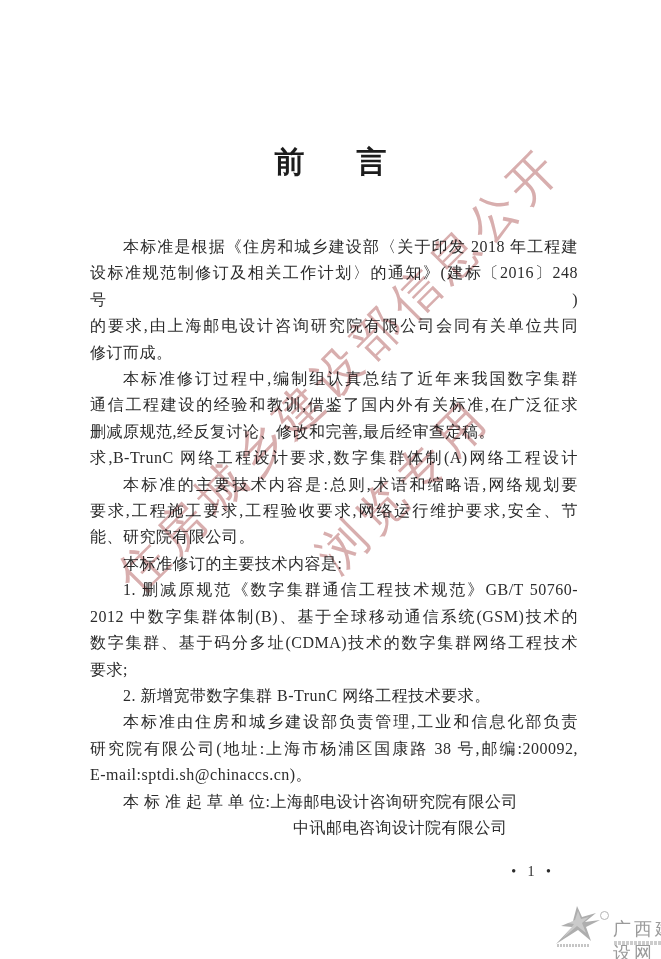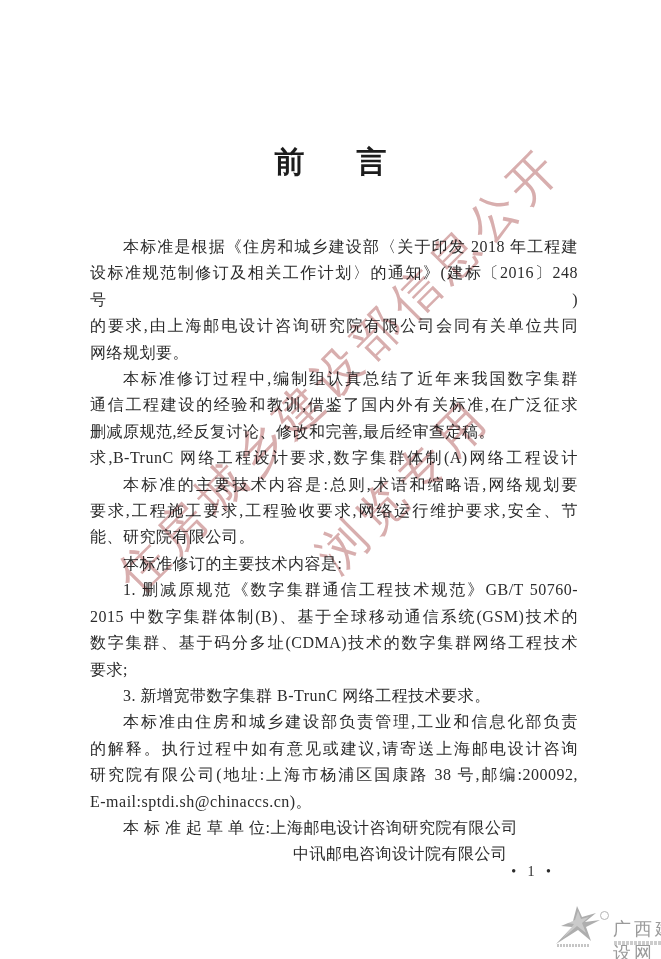--- a/index.html
+++ b/index.html
@@ -82,36 +82,35 @@
 
   <div class="doc-title">
     <span>前</span>
     <span>言</span>
   </div>
 
   <main class="body-block">
       <div class="line indent fill">本标准是根据《住房和城乡建设部〈关于印发 2018 年工程建</div>
       <div class="line fill">设标准规范制修订及相关工作计划〉的通知》(建标〔2016〕248 号)</div>
       <div class="line fill">的要求,由上海邮电设计咨询研究院有限公司会同有关单位共同</div>
-      <div class="line">网络规划要。</div>
+      <div class="line">修订而成。</div>
       <div class="line indent fill">本标准修订过程中,编制组认真总结了近年来我国数字集群</div>
       <div class="line fill">通信工程建设的经验和教训,借鉴了国内外有关标准,在广泛征求</div>
       <div class="line">删减原规范,经反复讨论、修改和完善,最后经审查定稿。</div>
       <div class="line fill">求,B-TrunC 网络工程设计要求,数字集群体制(A)网络工程设计</div>
       <div class="line indent fill">本标准的主要技术内容是:总则,术语和缩略语,网络规划要</div>
       <div class="line fill">要求,工程施工要求,工程验收要求,网络运行维护要求,安全、节</div>
       <div class="line">能、研究院有限公司。</div>
       <div class="line indent">本标准修订的主要技术内容是:</div>
       <div class="line indent fill">1. 删减原规范《数字集群通信工程技术规范》GB/T 50760-</div>
-      <div class="line fill">2015 中数字集群体制(B)、基于全球移动通信系统(GSM)技术的</div>
+      <div class="line fill">2012 中数字集群体制(B)、基于全球移动通信系统(GSM)技术的</div>
       <div class="line fill">数字集群、基于码分多址(CDMA)技术的数字集群网络工程技术</div>
       <div class="line">要求;</div>
-      <div class="line indent">3. 新增宽带数字集群 B-TrunC 网络工程技术要求。</div>
+      <div class="line indent">2. 新增宽带数字集群 B-TrunC 网络工程技术要求。</div>
       <div class="line indent fill">本标准由住房和城乡建设部负责管理,工业和信息化部负责</div>
-      <div class="line fill">的解释。执行过程中如有意见或建议,请寄送上海邮电设计咨询</div>
       <div class="line fill">研究院有限公司(地址:上海市杨浦区国康路 38 号,邮编:200092,</div>
       <div class="line">E-mail:sptdi.sh@chinaccs.cn)。</div>
       <div class="line indent">本 标 准 起 草 单 位:上海邮电设计咨询研究院有限公司</div>
       <div class="line unit2">中讯邮电咨询设计院有限公司</div>
     </main>
 
   <div class="pagenum">•  1  •</div>
 
   <div>
     <div class="wm wm-1" style="color: rgb(201, 143, 143);">住房城乡建设部信息公开</div>

